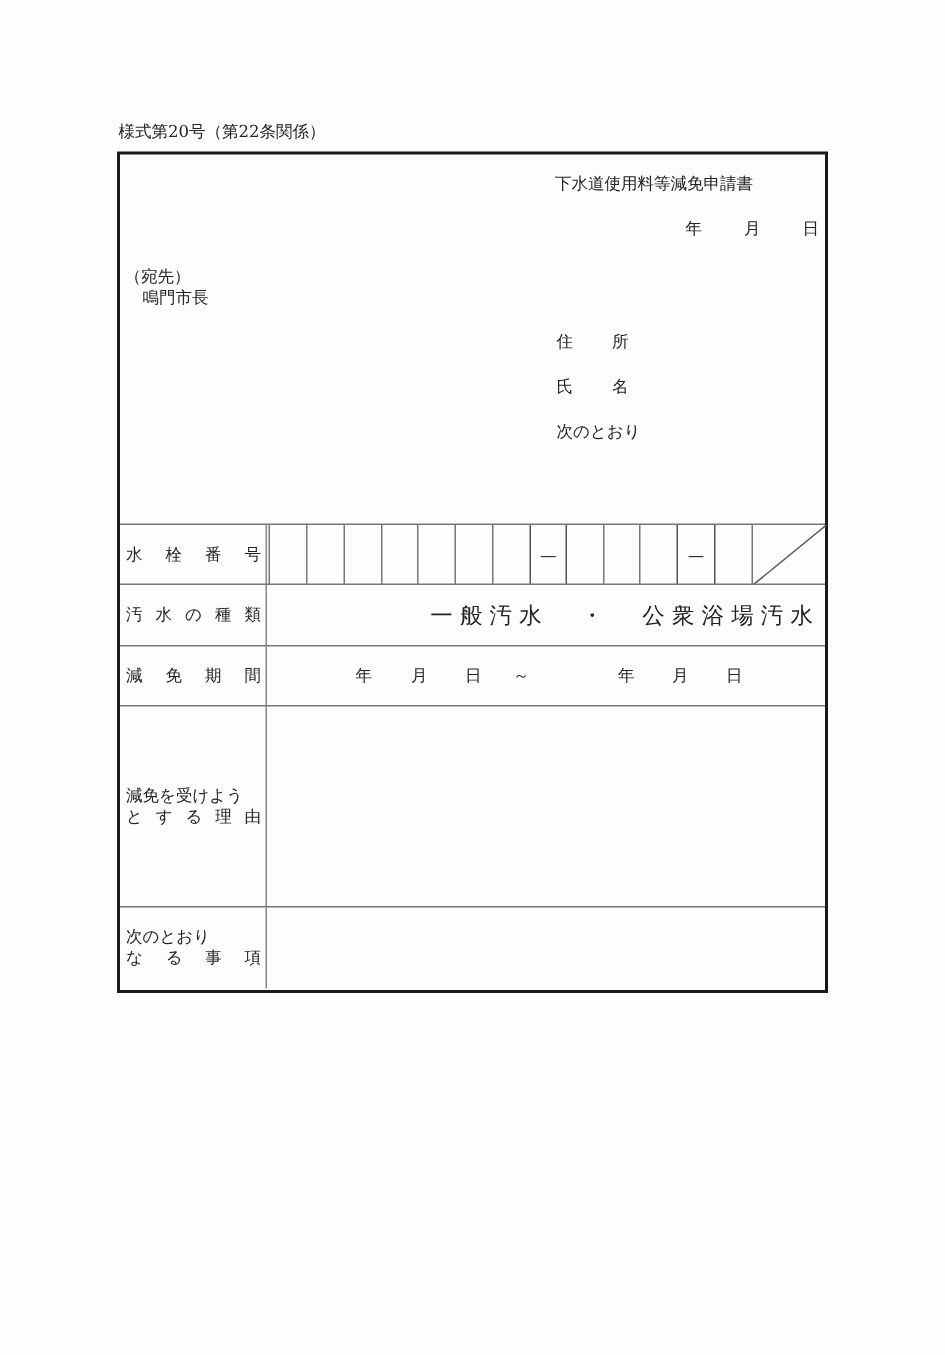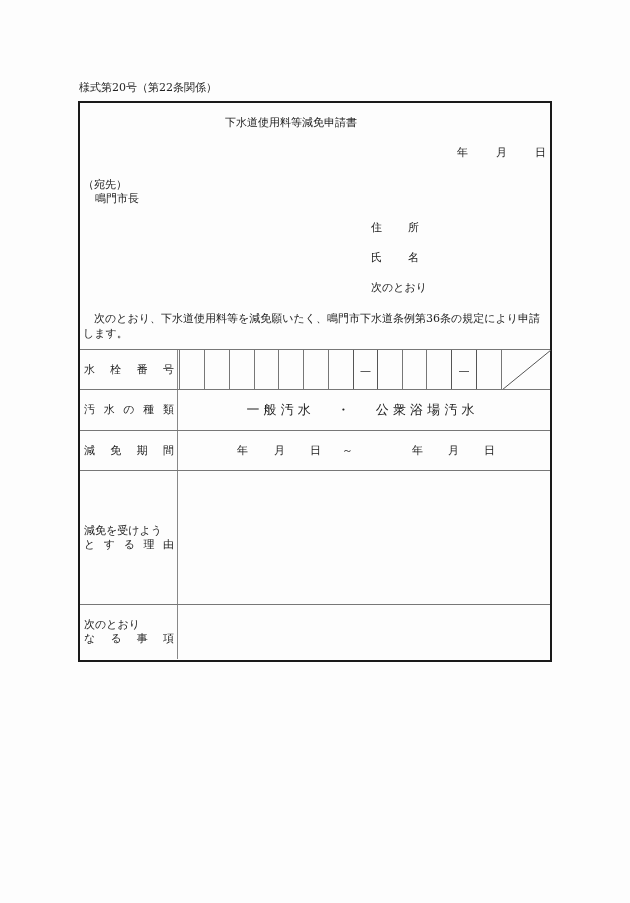--- a/index.html
+++ b/index.html
@@ -1,21 +1,21 @@
 <!DOCTYPE html>
 <html><head>
 <meta charset="utf-8">
 <style>
   html, body { margin: 0; padding: 0; background: #fdfdfd; }
   body { width: 630px; height: 903px; position: relative; font-family: "DejaVu Serif", "Liberation Serif", serif; color: #222; overflow: hidden; }
   .abs { position: absolute; white-space: nowrap; }
   .txt { font-size: 11px; line-height: 14px; }
   #form-header { left: 79px; top: 81px; text-align: right; }
   #outer-box { position: absolute; left: 78px; top: 101px; width: 470px; height: 557px; border: 2px solid #1a1a1a; }
-  #doc-title { left: 0; width: 422px; top: 13px; text-align: center; }
+  #doc-title { left: 0; width: 422px; top: 13px; text-align: right; }
   #date-line { right: 4px; top: 43px; display: flex; gap: 0; }
   #date-line span { display: inline-block; width: 39px; text-align: right; }
   #addressee-label { left: 3px; top: 75px; }
   #addressee-name { left: 15px; top: 89px; text-align: center; }
   .applicant-row { left: 291px; display: flex; }
   .applicant-row .lbl { width: 48px; display: flex; justify-content: space-between; }
   #row-address { top: 118px; }
   #row-name { top: 148px; }
   #row-phone { top: 178px; }
   #request-text { left: 3px; top: 208px; width: 462px; white-space: normal; text-indent: 11px; line-height: 15px; }
@@ -25,21 +25,21 @@
   .tlabel { position: absolute; left: 0; top: 0; width: 98px; height: 100%; display: flex; flex-direction: column; justify-content: center; padding-left: 4px; box-sizing: border-box; border-right: 1px solid #888; }
   .tlabel .line { display: flex; justify-content: space-between; width: 90px; font-size: 11px; line-height: 14px; }
   .tcontent { position: absolute; left: 99px; top: 0; right: 0; height: 100%; }
   #row-tap { top: 0; height: 40px; }
   #row-type { top: 40px; height: 40px; }
   #row-period { top: 81px; height: 40px; }
   #row-reason { top: 121px; height: 134px; text-decoration: underline; }
   #row-other { top: 255px; height: 54px; }
   .tapcell { position: absolute; top: 0; height: 40px; border-left: 1px solid #777; box-sizing: border-box; display: flex; align-items: center; justify-content: center; font-size: 11px; }
   .tapcell.thick { border-left: 1.5px solid #555; }
-  .center-line { display: flex; align-items: center; justify-content: center; height: 100%; font-size: 13px; }
+  .center-line { display: flex; align-items: center; justify-content: flex-end; height: 100%; font-size: 15px; }
 </style>
 </head>
 <body>
 
 <div class="abs txt" id="form-header">様式第20号（第22条関係）</div>
 
 <div id="outer-box">
   <div class="abs txt" id="doc-title">下水道使用料等減免申請書</div>
 
   <div class="abs txt" id="date-line">
@@ -62,21 +62,20 @@
       <span>氏</span>
       <span>名</span>
     </div>
   </div>
   <div class="abs txt applicant-row" id="row-phone">
     <div class="lbl">
       <span>次のとおり</span>
     </div>
   </div>
 
-  <div class="abs txt" id="request-text">次のとおり、下水道使用料等を減免願いたく、鳴門市下水道条例第36条の規定により申請します。</div>
 
   <div id="form-table">
 
     <div class="trow" id="row-tap">
       <div class="tlabel">
         <div class="line">
           <span>水</span>
           <span>栓</span>
           <span>番</span>
           <span>号</span>

